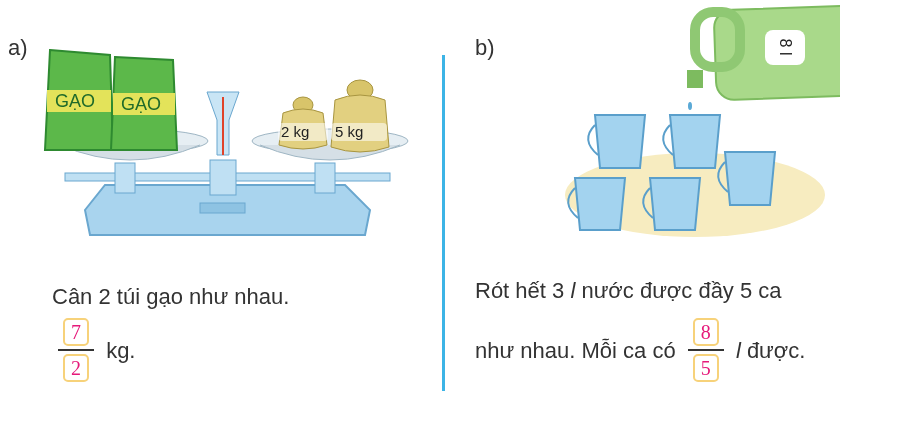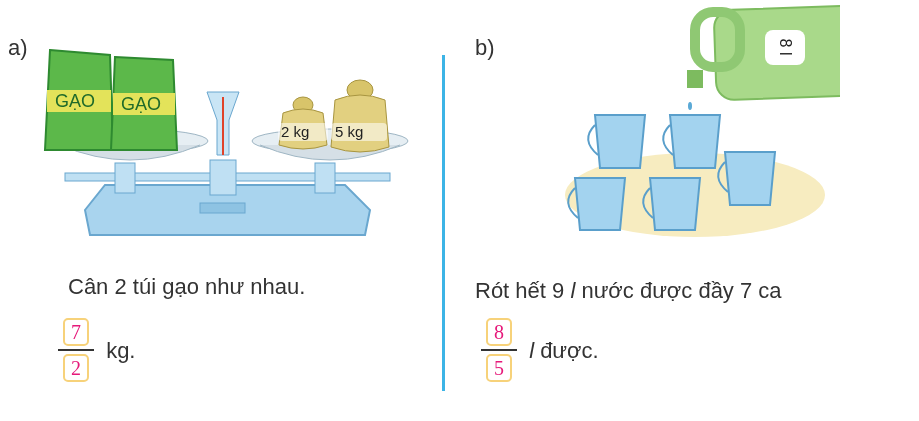--- a/index.html
+++ b/index.html
@@ -58,21 +58,21 @@
     <text x="256" y="102" font-family="Liberation Sans, sans-serif" font-size="15" fill="#222">2 kg</text>
   </g>
   <g>
     <ellipse cx="335" cy="55" rx="13" ry="10" fill="#d8c46a" stroke="#a89540"></ellipse>
     <path d="M310 65 Q335 55 360 65 L364 112 Q335 122 306 112 Z" fill="#e2d080" stroke="#a89540"></path>
     <rect x="306" y="88" width="56" height="18" rx="4" fill="rgba(255,255,255,0.55)"></rect>
     <text x="310" y="102" font-family="Liberation Sans, sans-serif" font-size="15" fill="#222">5 kg</text>
   </g>
 </svg>
 
-<div class="text-line" style="left:52px;top:274px;margin-left:16px;">Cân 2 túi gạo như nhau.</div>
+<div class="text-line" style="left:52px;top:284px;">Cân 2 túi gạo như nhau.</div>
 <div class="text-line" style="left:52px;top:320px;">
   <span class="frac">
     <span class="fbox">7</span>
     <span class="fbar"></span>
     <span class="fbox">2</span>
   </span>
   <span>kg.</span>
 </div>
 
 <div class="divider"></div>
@@ -99,22 +99,23 @@
     <path d="M185 152 L235 152 L230 205 L190 205 Z"></path>
       <path d="M185 162 Q170 177 188 192" fill="none"></path>
     <path d="M35 178 L85 178 L80 230 L40 230 Z"></path>
       <path d="M35 188 Q20 203 38 218" fill="none"></path>
     <path d="M110 178 L160 178 L155 230 L115 230 Z"></path>
       <path d="M110 188 Q95 203 113 218" fill="none"></path>
   </g>
 </svg>
 
 <div class="text-line" style="left:475px;top:278px;">
-  <span>Rót hết 9 </span><span class="italic-l">l</span><span> nước được đầy 7 ca</span>
+  <span>Rót hết 3 </span><span class="italic-l">l</span><span> nước được đầy 5 ca</span>
 </div>
 <div class="text-line" style="left:475px;top:320px;">
+  <span>như nhau. Mỗi ca có</span>
   <span class="frac">
     <span class="fbox">8</span>
     <span class="fbar"></span>
     <span class="fbox">5</span>
   </span>
   <span class="italic-l">l</span><span> được.</span>
 </div>
 
 </body></html>

